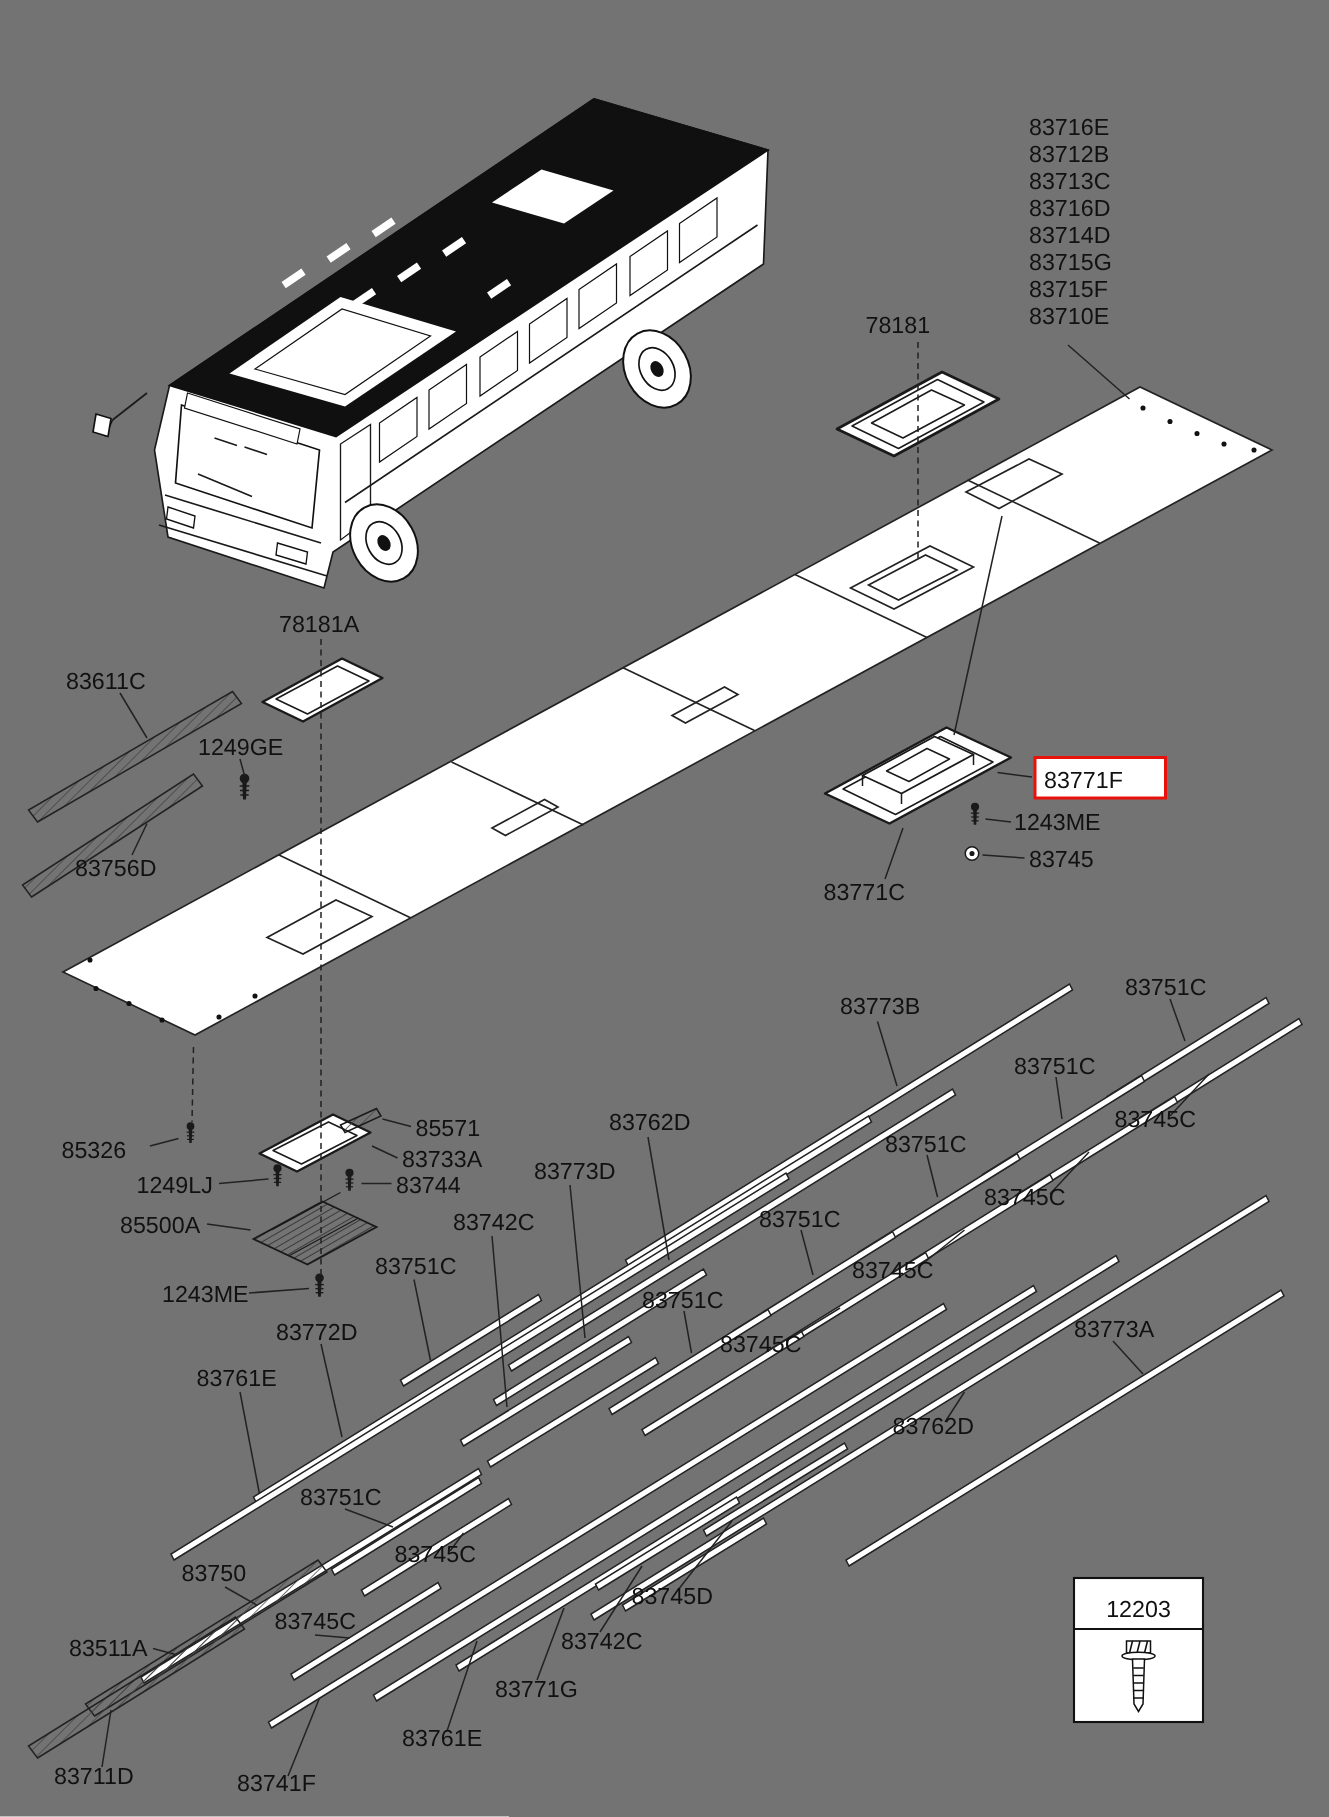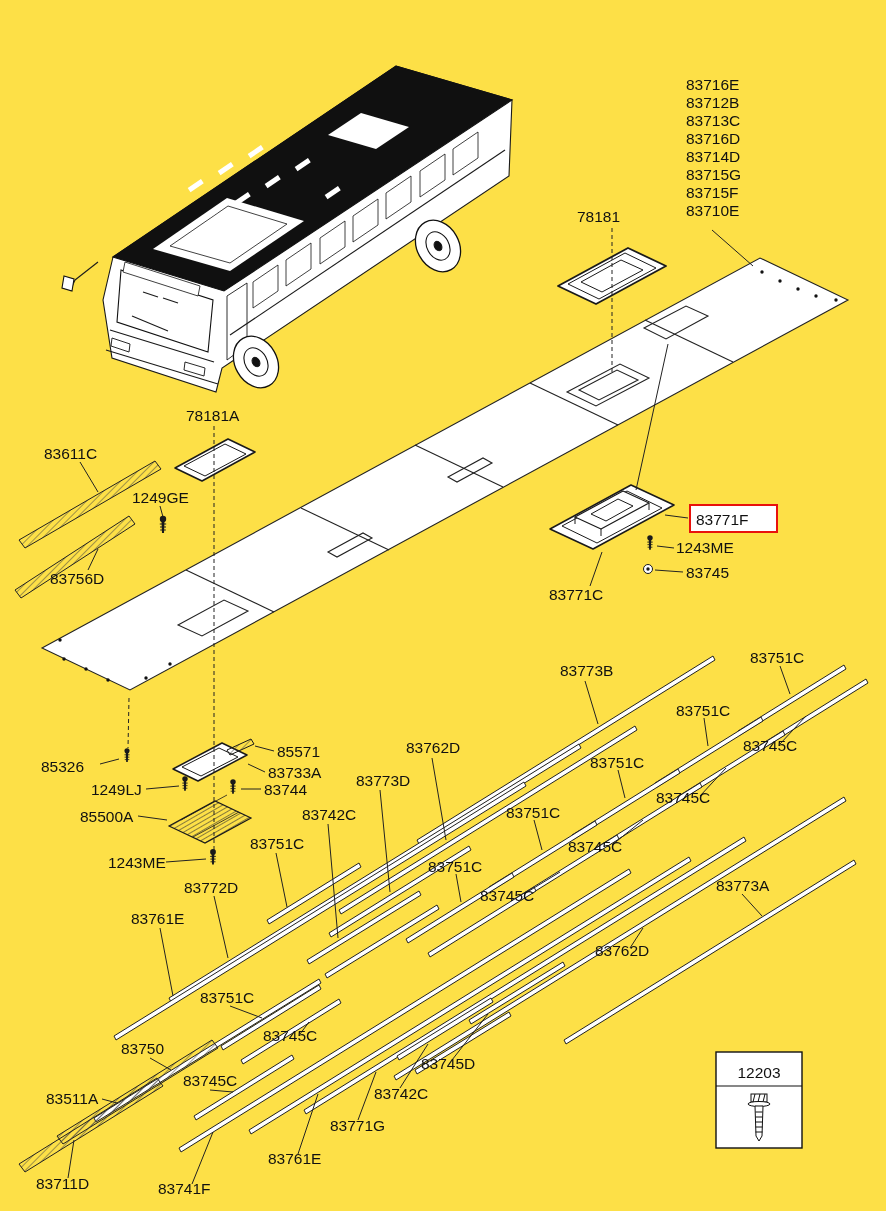--- a/index.html
+++ b/index.html
@@ -1,16 +1,16 @@
 <!DOCTYPE html>
 <html><head>
 <meta charset="utf-8">
 <style>
   html,body{margin:0;padding:0;background:#fff;}
-  .page{position:relative;width:886px;height:1211px;background:#fde047;overflow:hidden;}
+  .page{position:relative;width:886px;height:1211px;background:#737373;overflow:hidden;}
   svg{display:block;}
   text{font-family:"Liberation Sans","DejaVu Sans",sans-serif;font-size:15.5px;fill:#111;}
   .stack{font-size:15.5px;}
 </style>
 </head>
 <body>
 
 <div class="page">
 <svg width="886" height="1211" viewBox="0 0 886 1211">
   <defs>

